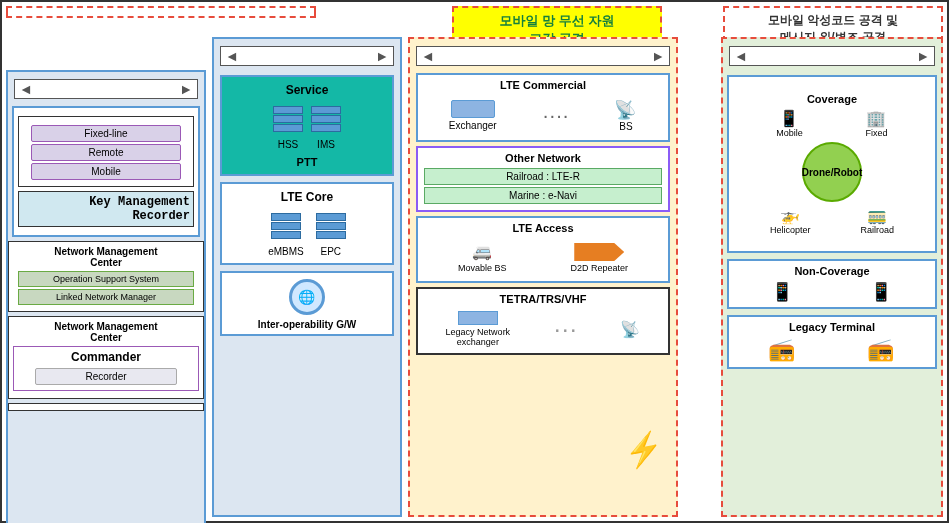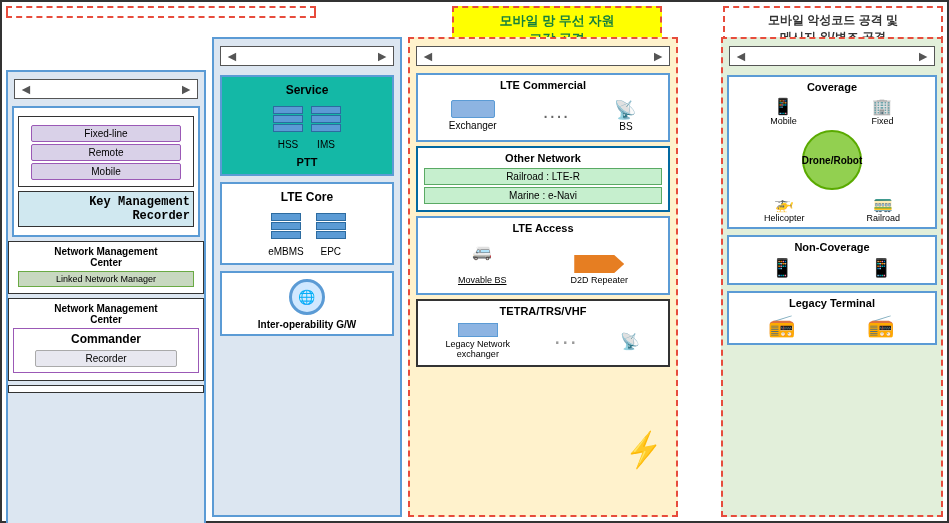--- a/index.html
+++ b/index.html
@@ -249,21 +249,21 @@
 
     .box-title {
       font-size: 11px;
       font-weight: bold;
       text-align: center;
       margin-bottom: 4px;
     }
 
     .other-network-box {
       margin: 4px 6px;
-      border: 2px solid #0369a1;
+      border: 2px solid #8b5cf6;
       background: #fff;
       padding: 4px;
     }
 
     .network-item-green {
       background: #c6efce;
       border: 1px solid #5aaa64;
       font-size: 10px;
       padding: 2px 4px;
       margin: 2px;
@@ -282,21 +282,21 @@
       border: 2px solid #333;
       background: #fff;
       padding: 4px;
     }
 
     
     .coverage-box {
       margin: 6px 4px;
       border: 2px solid #5b9bd5;
       background: #fff;
-      padding: 4px;
+      padding: 16px;
     }
 
     .non-coverage-box {
       margin: 6px 4px;
       border: 2px solid #5b9bd5;
       background: #fff;
       padding: 4px;
     }
 
     .legacy-terminal-box {
@@ -440,20 +440,21 @@
         <span class="item-btn item-btn-purple">Mobile</span>
       </div>
 
       <div class="key-mgmt-box">
         <span>Key Management<br>Recorder</span>
       </div>
     </div>
 
     <div class="network-mgmt-box">
       <div class="network-mgmt-title">Network Management<br>Center</div>
+      <span class="item-btn-gray">Operation Support System</span>
       <span class="item-btn-gray">Linked Network Manager</span>
     </div>
 
     <div class="network-mgmt-box">
       <div class="network-mgmt-title">Network Management<br>Center</div>
       <div class="commander-inner">
         <div style="font-size:12px;font-weight:bold;margin-bottom:4px;">Commander</div>
         <span class="recorder-btn">Recorder</span>
       </div>
     </div>
@@ -547,21 +548,21 @@
       <div class="box-title">Other Network</div>
       <div class="network-item-green">Railroad : LTE-R</div>
       <div class="network-item-green">Marine : e-Navi</div>
     </div>
 
     <div class="lte-access-bottom-box">
       <div class="box-title">LTE Access</div>
       <div style="display:flex;align-items:flex-end;justify-content:space-around;padding:4px;">
         <div style="text-align:center;">
           <div style="font-size:16px;">🚐</div>
-          <div style="font-size:9px;margin-top:14px;text-decoration:underline;">Movable BS</div>
+          <div style="font-size:9px;margin-top:2px;">Movable BS</div>
         </div>
         <div style="text-align:center;">
 
           <div style="width:50px;height:18px;background:#e67e22;clip-path:polygon(0 0,80% 0,100% 50%,80% 100%,0 100%);margin:0 auto 2px;"></div>
           <div style="font-size:9px;">D2D Repeater</div>
         </div>
       </div>
     </div>
 
     <div class="tetra-box">

